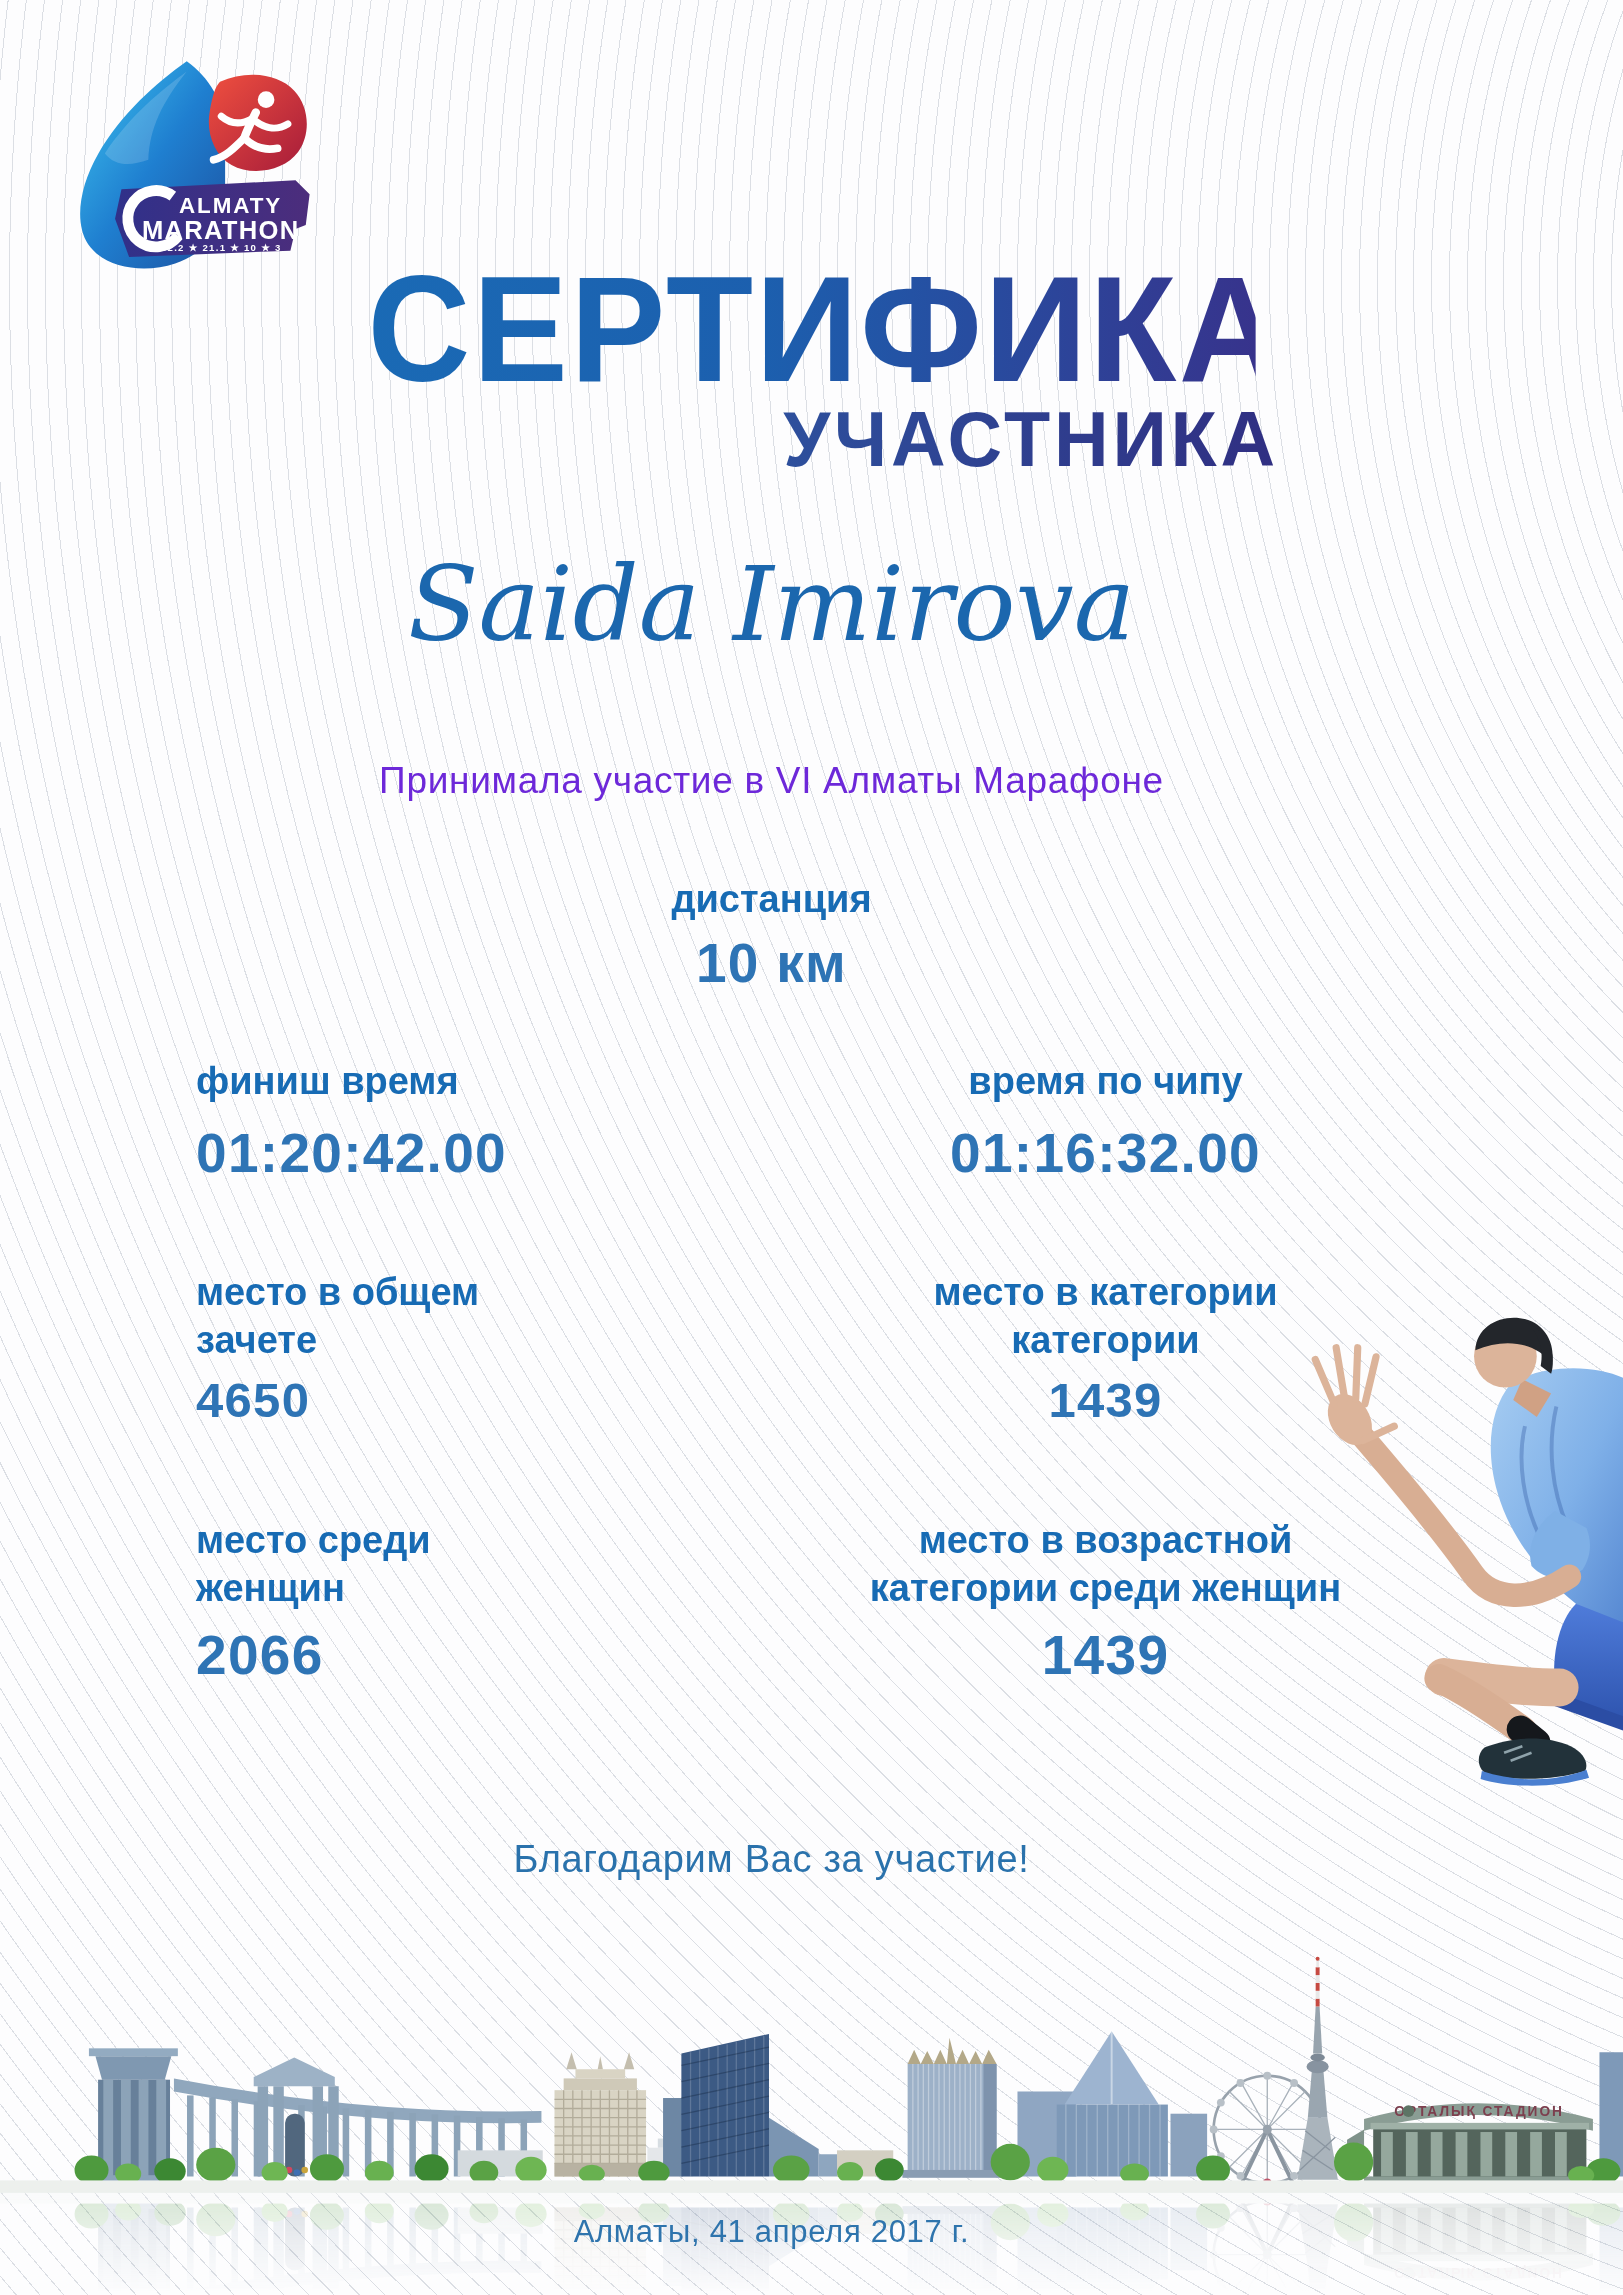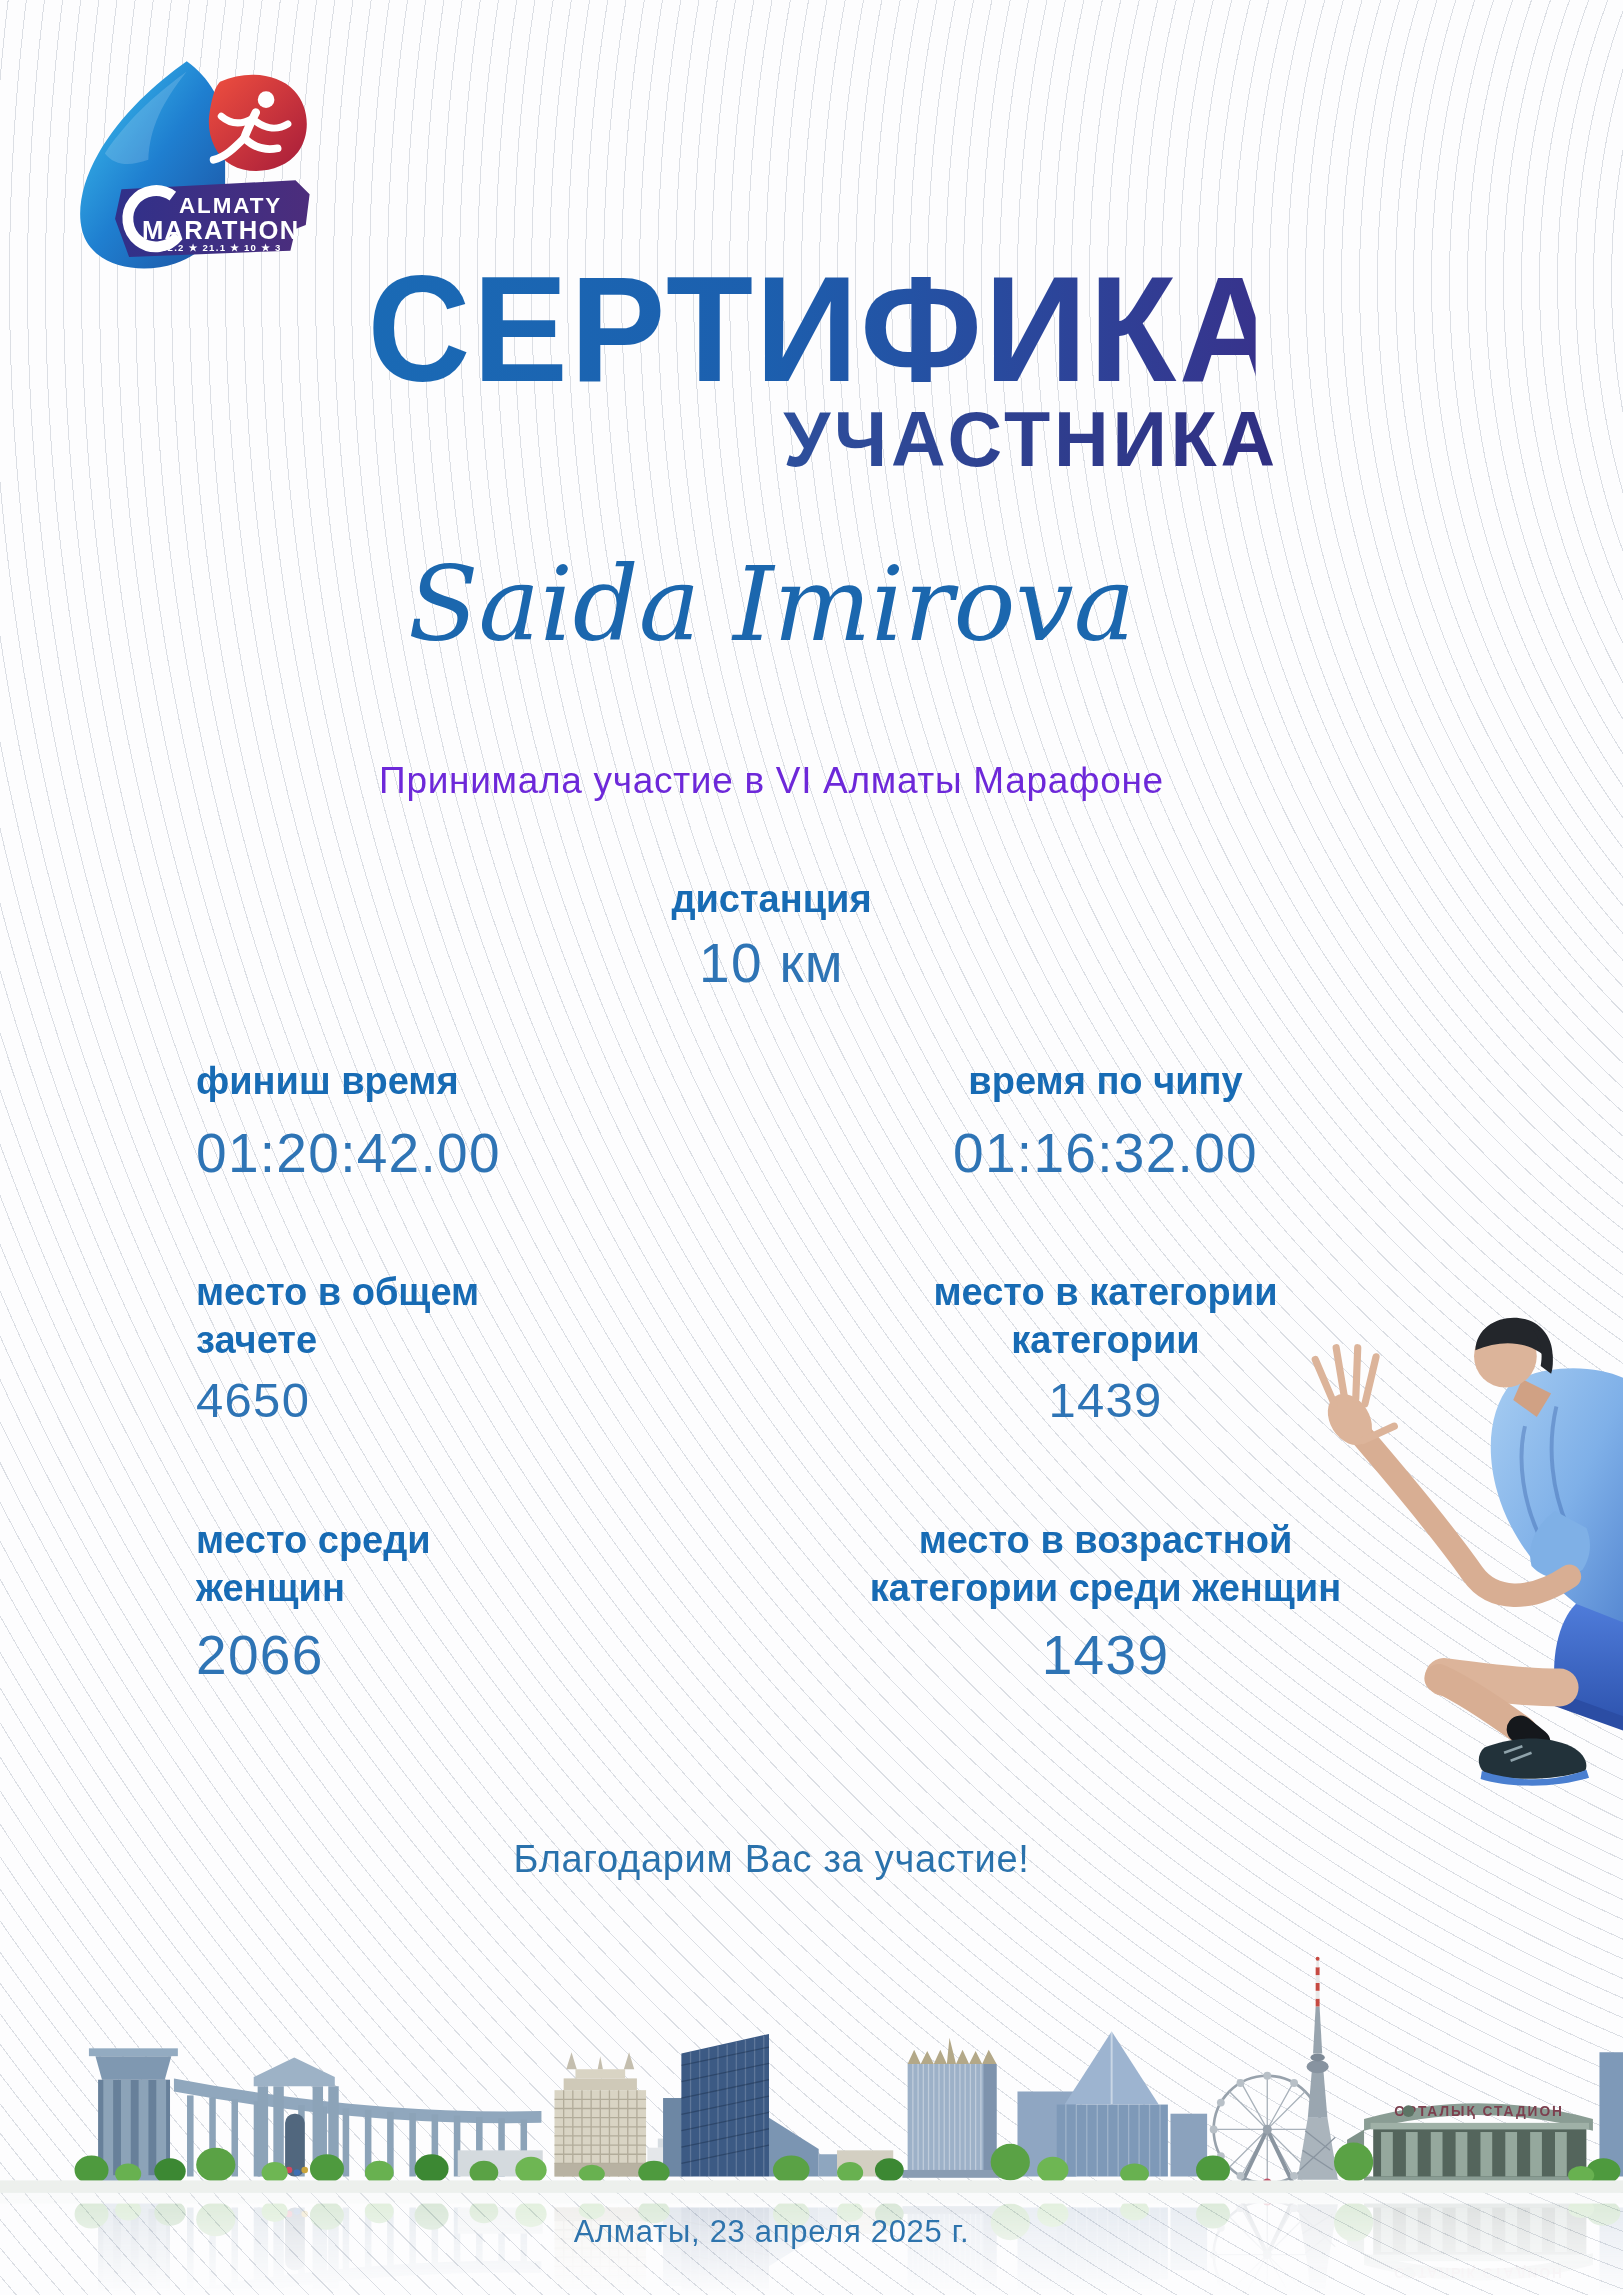--- a/index.html
+++ b/index.html
@@ -34,21 +34,21 @@
     white-space:nowrap;
   }
   .participant-name{
     top:548px;font-family:"DejaVu Serif","Liberation Serif",serif;
     font-style:italic;font-size:103px;line-height:1.1;color:#1b67ae;
   }
   .participation{top:760px;font-size:37px;font-weight:300;color:#6d28d9;letter-spacing:0.7px;}
 
   
   .stat-label{font-size:38px;font-weight:800;color:#176bb4;line-height:1.26;}
-  .stat-value{font-weight:400;color:#2e74b5;letter-spacing:1.3px;}
+  .stat-value{font-weight:700;color:#2e74b5;letter-spacing:1.3px;}
   .distance-label{top:876px;}
   .distance-value{top:931px;font-size:55px;}
   .col-left{left:196px;width:615px;}
   .col-right{left:811px;width:589px;text-align:center;}
   .row1-label{top:1058px;}
   .row1-value{top:1121px;font-size:55px;}
   .row2-label{top:1269px;}
   .row2-value{top:1372px;font-size:49px;}
   .row3-label{top:1517px;}
   .row3-value{top:1623px;font-size:55px;}
@@ -388,14 +388,14 @@
     </g>
   </svg>
 </div>
 
 <div class="abs reflection">
   <svg class="skyline-svg" viewBox="0 0 2482 365">
       <use href="#sky-art"></use>
     </svg>
 </div>
 
-<div class="abs center footer-date">Алматы, 23 апреля 2025 г.</div>
+<div class="abs center footer-date">Алматы, 41 апреля 2017 г.</div>
 
 
 </body></html>

